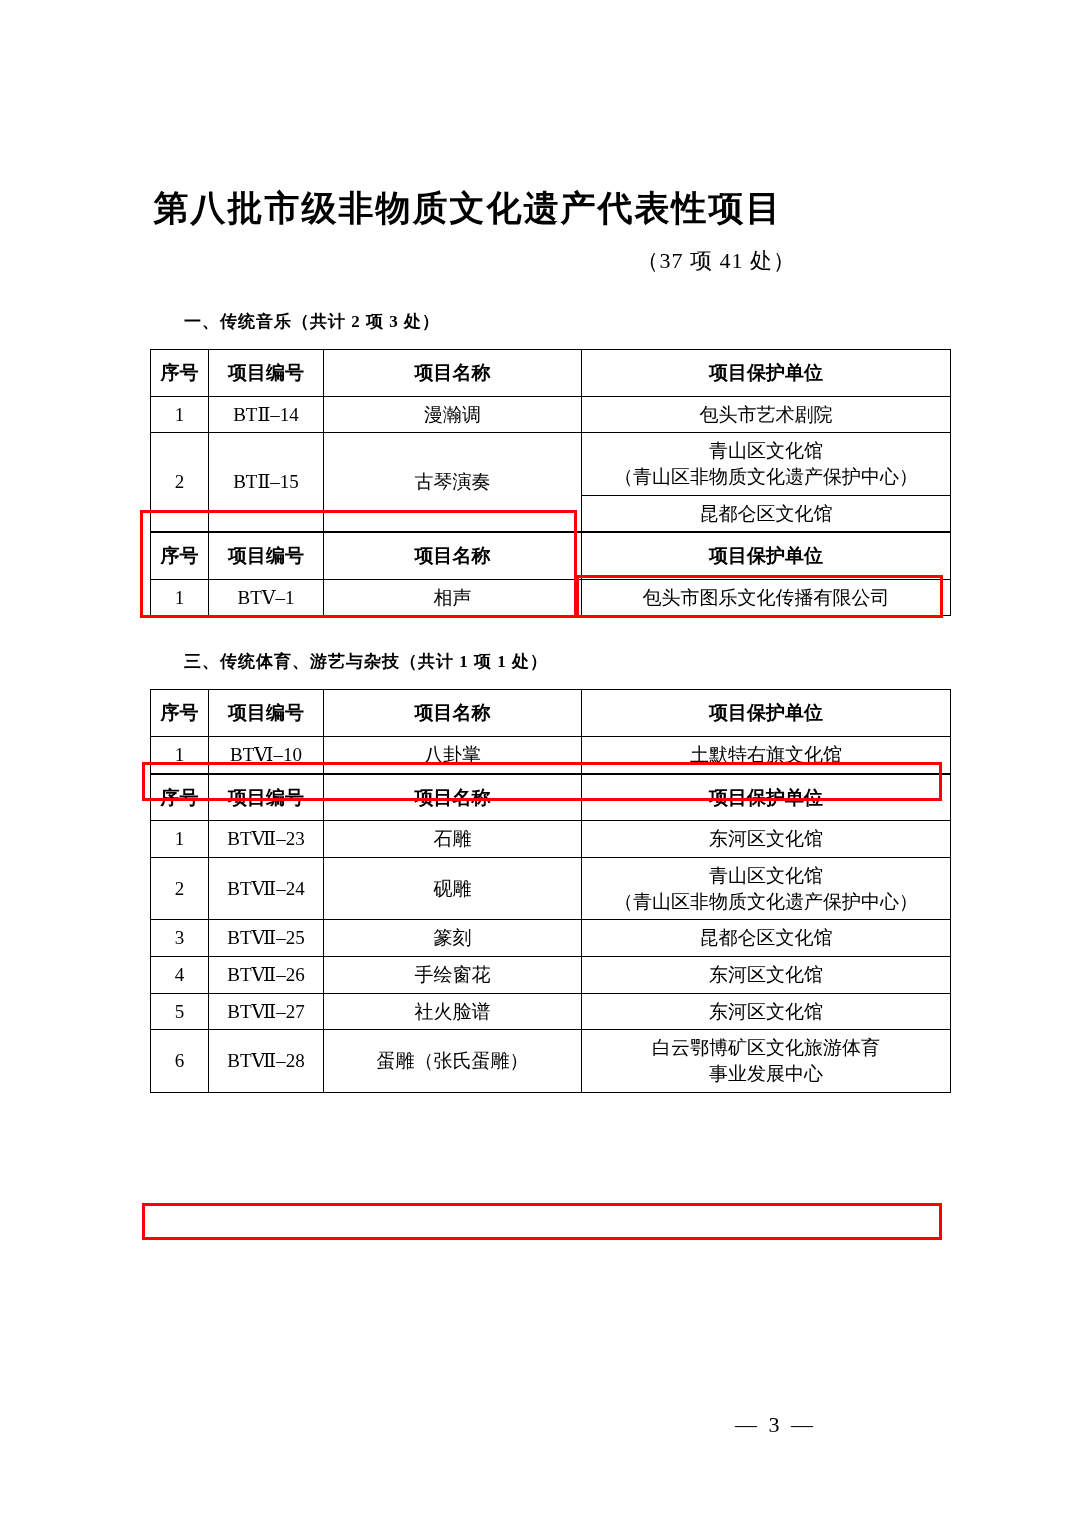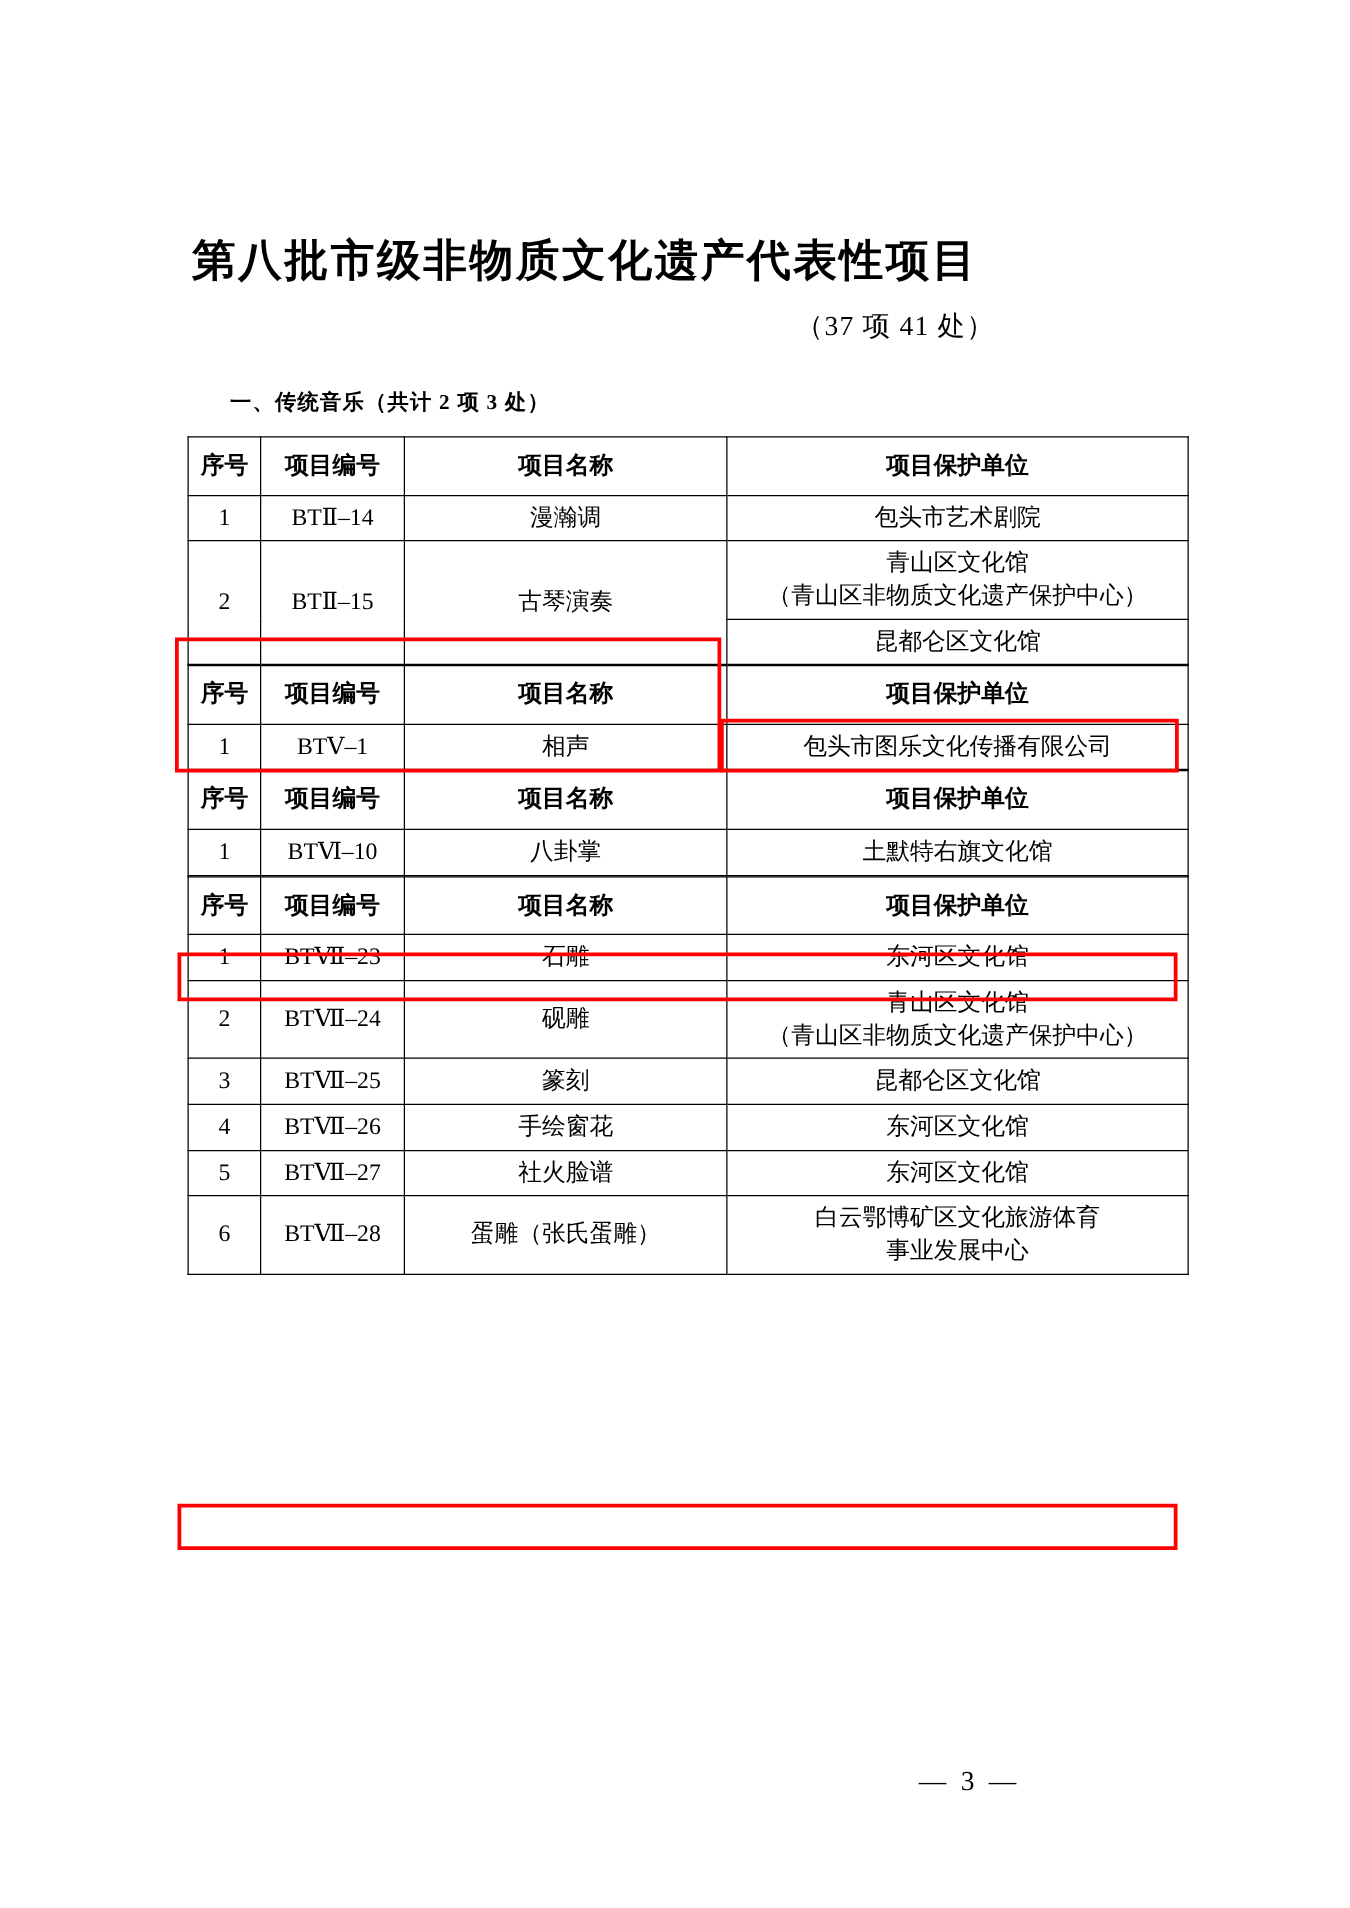--- a/index.html
+++ b/index.html
@@ -149,20 +149,21 @@
     <tbody>
       <tr>
         <td>1</td>
         <td>BTⅤ–1</td>
         <td>相声</td>
         <td>包头市图乐文化传播有限公司</td>
       </tr>
     </tbody>
   </table>
 
+  <div class="section-heading">三、传统体育、游艺与杂技（共计 1 项 1 处）</div>
   <table class="proj">
     <colgroup>
         <col class="c1">
         <col class="c2">
         <col class="c3">
         <col class="c4">
       </colgroup>
     <thead>
       <tr>
         <th>序号</th>

